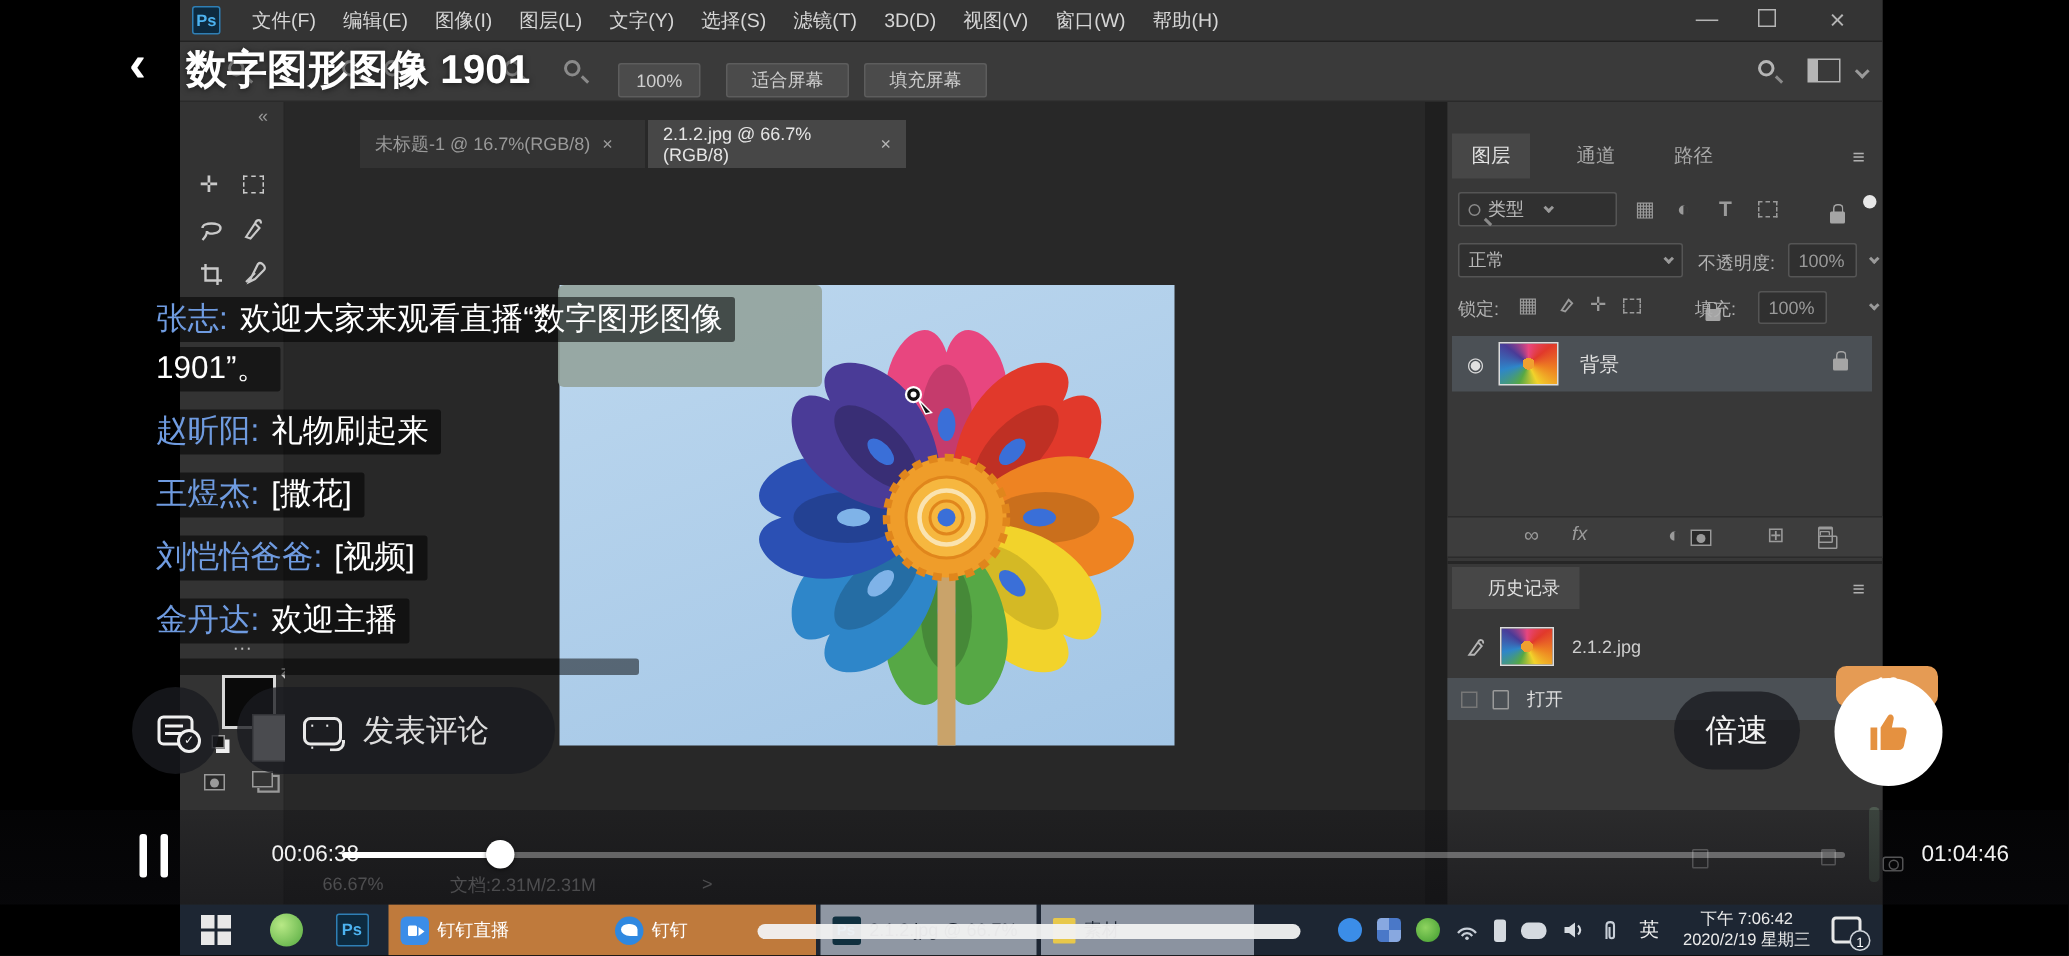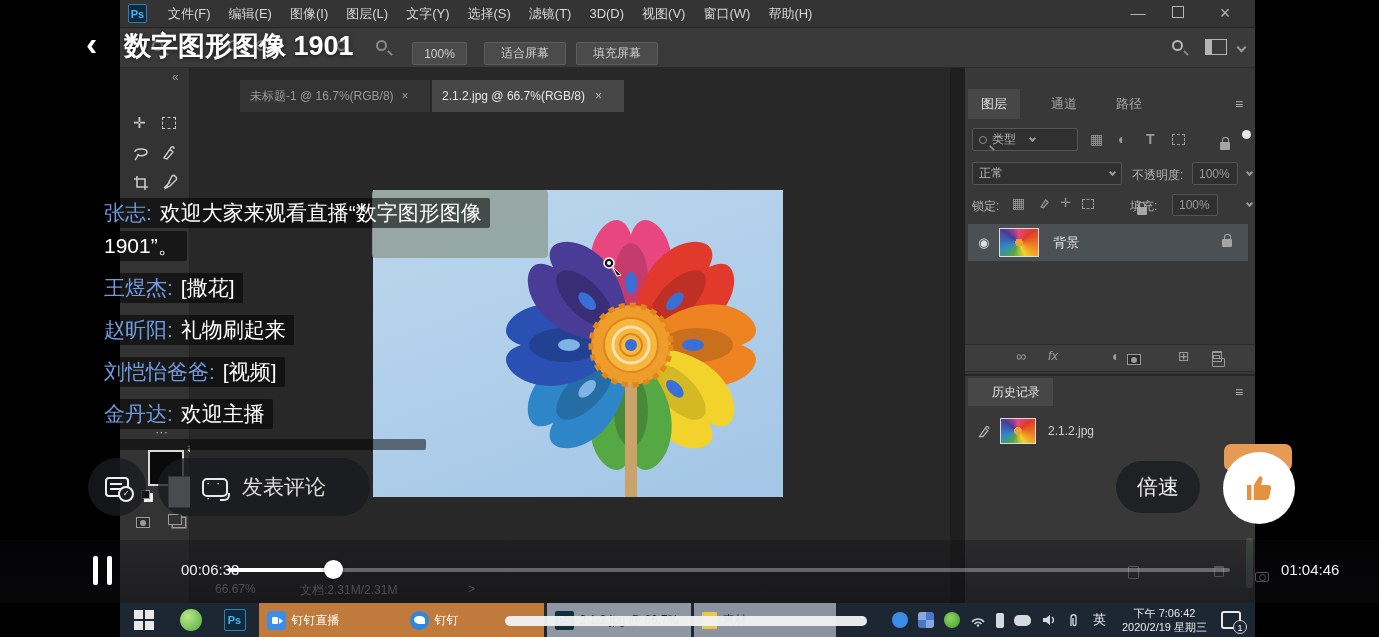--- a/index.html
+++ b/index.html
@@ -138,21 +138,21 @@
   <div class="abs" style="left:141px;top:490px;width:9px;height:9px;background:#111;border:1px solid #999;box-shadow:3px 3px 0 #eee;"></div>
   <div class="abs maskico" style="left:136px;top:514px;"></div>
   <div class="abs" style="left:168px;top:514px;width:14px;height:11px;border:1.5px solid #9a9a9a;box-shadow:4px 3px 0 -1px #3a3a3a, 4px 3px 0 0.5px #9a9a9a;"></div>
 
   
   <div class="abs docarea"></div>
   <div class="abs tab" style="left:240px;width:190px;background:#333;color:#9a9a9a;">
     <span>未标题-1 @ 16.7%(RGB/8)</span>
     <span style="margin-left:8px;">×</span>
   </div>
-  <div class="abs tab" style="left:432px;width:192px;background:#474747;color:#e6e6e6;">
+  <div class="abs tab" style="left:432px;width:172px;background:#474747;color:#e6e6e6;">
     <span>2.1.2.jpg @ 66.7%(RGB/8)</span>
     <span style="margin-left:10px;color:#b5b5b5;">×</span>
   </div>
 
   
   <div class="abs canvas-img">
     <svg width="410" height="307" viewBox="0 0 410 307">
       <g transform="translate(258,155)">
         <g>
           <g id="p0" transform="rotate(0)">
@@ -279,20 +279,25 @@
   
   <div class="abs" style="left:965px;top:374px;width:290px;height:2px;background:#262626;"></div>
   <div class="abs ptab active" style="left:968px;top:378px;height:28px;font-size:12px;padding-left:24px;">历史记录</div>
   <span class="abs hamb" style="left:1235px;top:384px;">≡</span>
   <div class="abs" style="left:965px;top:412px;width:290px;height:38px;display:flex;align-items:center;">
     <svg style="margin:0 8px 0 12px;" width="15" height="15" viewBox="0 0 18 18">
         <path d="M3 15 L10 5 L13 8 L7 15 Z M10 5 C11 2,15 3,14 6" stroke="#b5b5b5" stroke-width="1.5" fill="none"></path>
       </svg>
     <div class="thumb" style="width:36px;height:26px;margin-right:12px;"></div>
     <span style="color:#cfcfcf;font-size:12px;">2.1.2.jpg</span>
+  </div>
+  <div class="abs layerrow" style="left:965px;top:452px;width:290px;height:28px;">
+    <span class="checkbox" style="margin:0 10px 0 9px;"></span>
+    <span class="docico" style="margin-right:12px;"></span>
+    <span style="color:#e0e0e0;font-size:12px;">打开</span>
   </div>
   <span class="abs docico" style="left:1128px;top:566px;border-color:#8a8a8a;"></span>
   <span class="abs camico" style="left:1172px;top:568px;"></span>
   <span class="abs trashico" style="left:1214px;top:566px;border-color:#8a8a8a;"></span>
   <div class="abs" style="left:1246px;top:538px;width:7px;height:50px;background:#4e5a50;border-radius:3px;"></div>
 
   
   <div class="abs taskbar">
     <span class="winlogo" style="margin:0 14px 0 14px;">
         <i></i>
@@ -350,22 +355,22 @@
     </span>
   </div>
 
   
   <span class="abs" style="left:86px;top:26px;color:#fff;font-size:34px;font-weight:bold;line-height:34px;text-shadow:0 1px 3px rgba(0,0,0,0.6);">‹</span>
   <span class="abs" style="left:124px;top:28px;color:#fff;font-size:27px;font-weight:700;text-shadow:0 1px 4px rgba(0,0,0,0.6);">数字图形图像 1901</span>
 
   
   <div class="abs" style="left:96px;top:196px;width:480px;display:flex;flex-direction:column;align-items:flex-start;gap:9px;">
     <div class="chatmsg" style="max-width:452px;"><span class="bg"><span class="user">张志:</span><span>欢迎大家来观看直播“数字图形图像1901”。</span></span></div>
+    <div class="chatmsg"><span class="bg"><span class="user">赵昕阳:</span><span>礼物刷起来</span></span></div>
     <div class="chatmsg"><span class="bg"><span class="user">王煜杰:</span><span>[撒花]</span></span></div>
-    <div class="chatmsg"><span class="bg"><span class="user">赵昕阳:</span><span>礼物刷起来</span></span></div>
     <div class="chatmsg"><span class="bg"><span class="user">刘恺怡爸爸:</span><span>[视频]</span></span></div>
     <div class="chatmsg"><span class="bg"><span class="user">金丹达:</span><span>欢迎主播</span></span></div>
     <div style="width:330px;height:11px;background:rgba(0,0,0,0.5);border-radius:2px;"></div>
   </div>
 
   
   <div class="abs ov-dark" style="left:88px;top:458px;width:58px;height:58px;border-radius:50%;display:flex;align-items:center;justify-content:center;">
     <span class="listico"></span>
   </div>
   <div class="abs ov-dark pill" style="left:158px;top:458px;width:212px;height:58px;gap:14px;">

